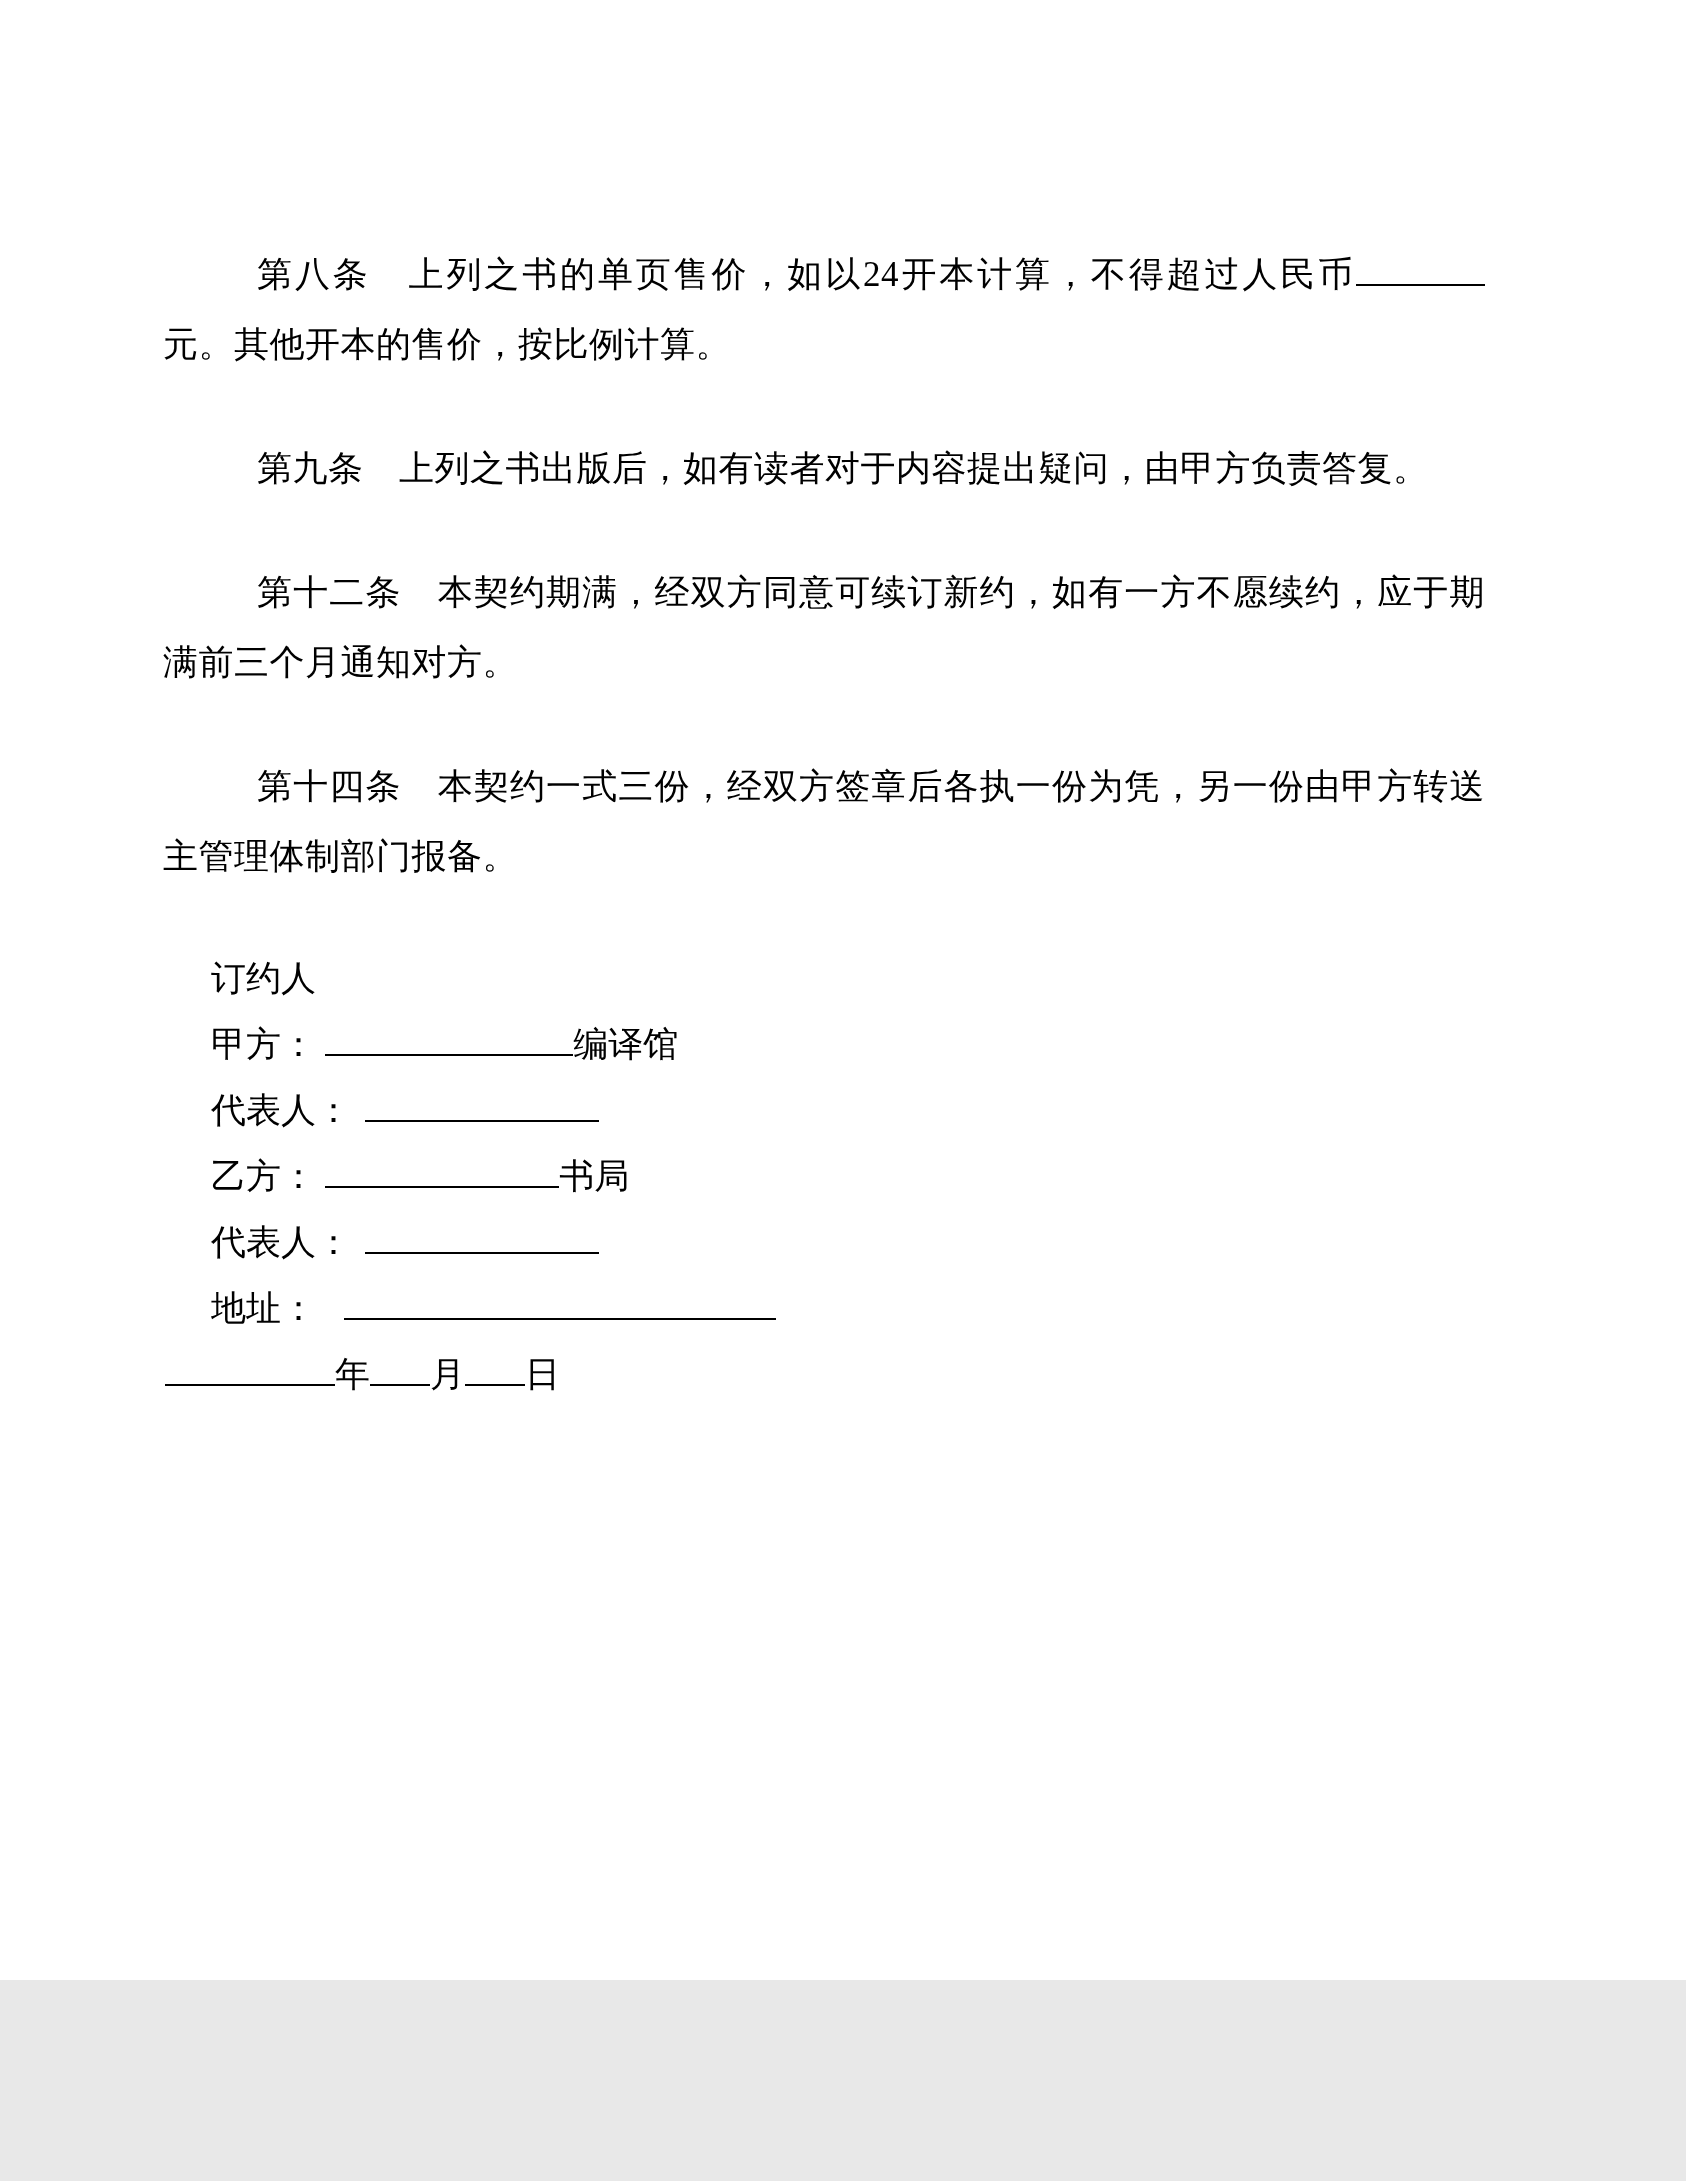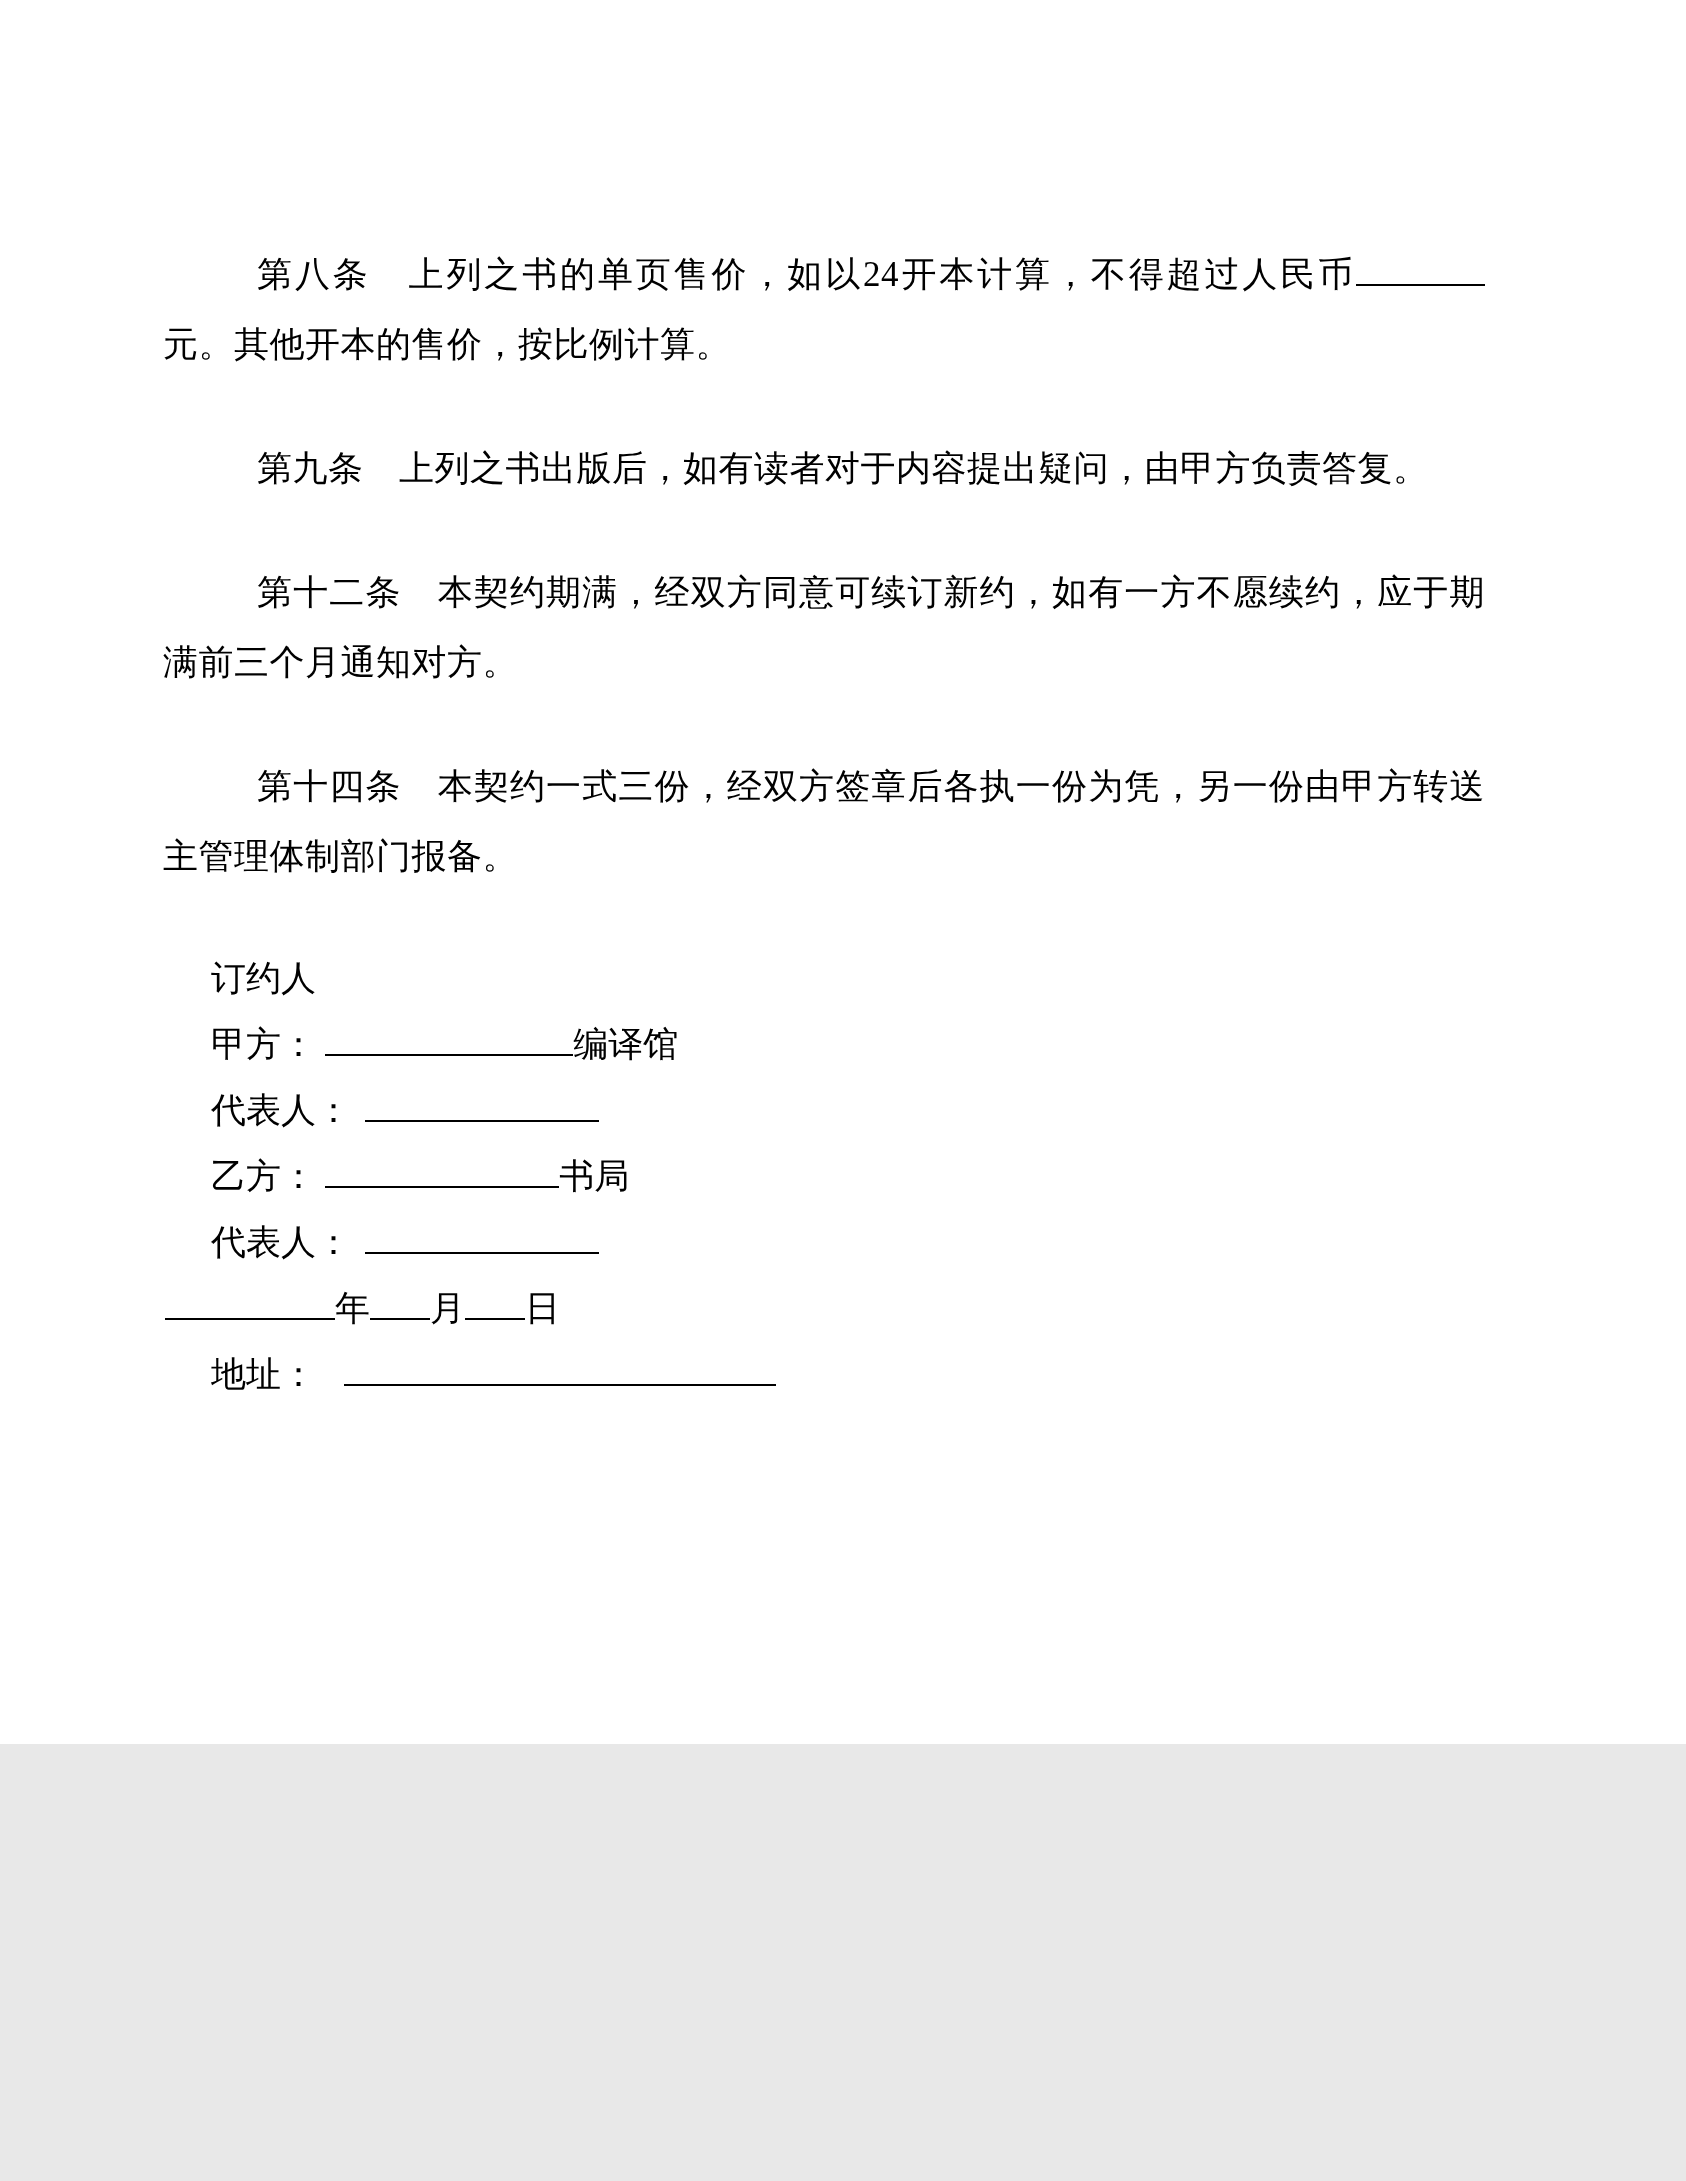--- a/index.html
+++ b/index.html
@@ -3,21 +3,21 @@
 <meta charset="utf-8">
 <style>
   html, body {
     margin: 0;
     padding: 0;
     background: #e8e8e8;
   }
   .page {
     position: relative;
     width: 1686px;
-    height: 1744px;
+    height: 1980px;
     margin: 0 auto;
     background: #ffffff;
     overflow: hidden;
     font-family: "Liberation Serif", "DejaVu Serif", serif;
     color: #000000;
   }
   .content {
     position: absolute;
     left: 163px;
     top: 240px;
@@ -60,18 +60,18 @@
         <p class="clause"><span>第九条　上列之书出版后，如有读者对于内容提出疑问，由甲方负责答复。</span></p>
         <p class="clause"><span>第十二条　本契约期满，经双方同意可续订新约，如有一方不愿续约，应于期满前三个月通知对方。</span></p>
         <p class="clause"><span>第十四条　本契约一式三份，经双方签章后各执一份为凭，另一份由甲方转送主管理体制部门报备。</span></p>
       </div>
     <div id="signature" class="signature">
         <div class="sig-line"><span>订约人</span></div>
         <div class="sig-line"><span>甲方：</span><span class="blank" style="width: 248px; margin-left: 9.2px;"></span><span>编译馆</span></div>
         <div class="sig-line"><span>代表人：</span><span class="blank" style="width: 234px; margin-left: 13.8px;"></span></div>
         <div class="sig-line"><span>乙方：</span><span class="blank" style="width: 234px; margin-left: 9.2px;"></span><span>书局</span></div>
         <div class="sig-line"><span>代表人：</span><span class="blank" style="width: 234px; margin-left: 13.8px;"></span></div>
+        <div class="sig-line"><span>地址：</span><span class="blank" style="width: 432px; margin-left: 27.5px;"></span></div>
         <div class="sig-line date-line"><span class="blank" style="width: 170px;"></span><span>年</span><span class="blank" style="width: 60px;"></span><span>月</span><span class="blank" style="width: 60px;"></span><span>日</span></div>
-        <div class="sig-line"><span>地址：</span><span class="blank" style="width: 432px; margin-left: 27.5px;"></span></div>
       </div>
   </div>
 </div>
 
 
 </body></html>

